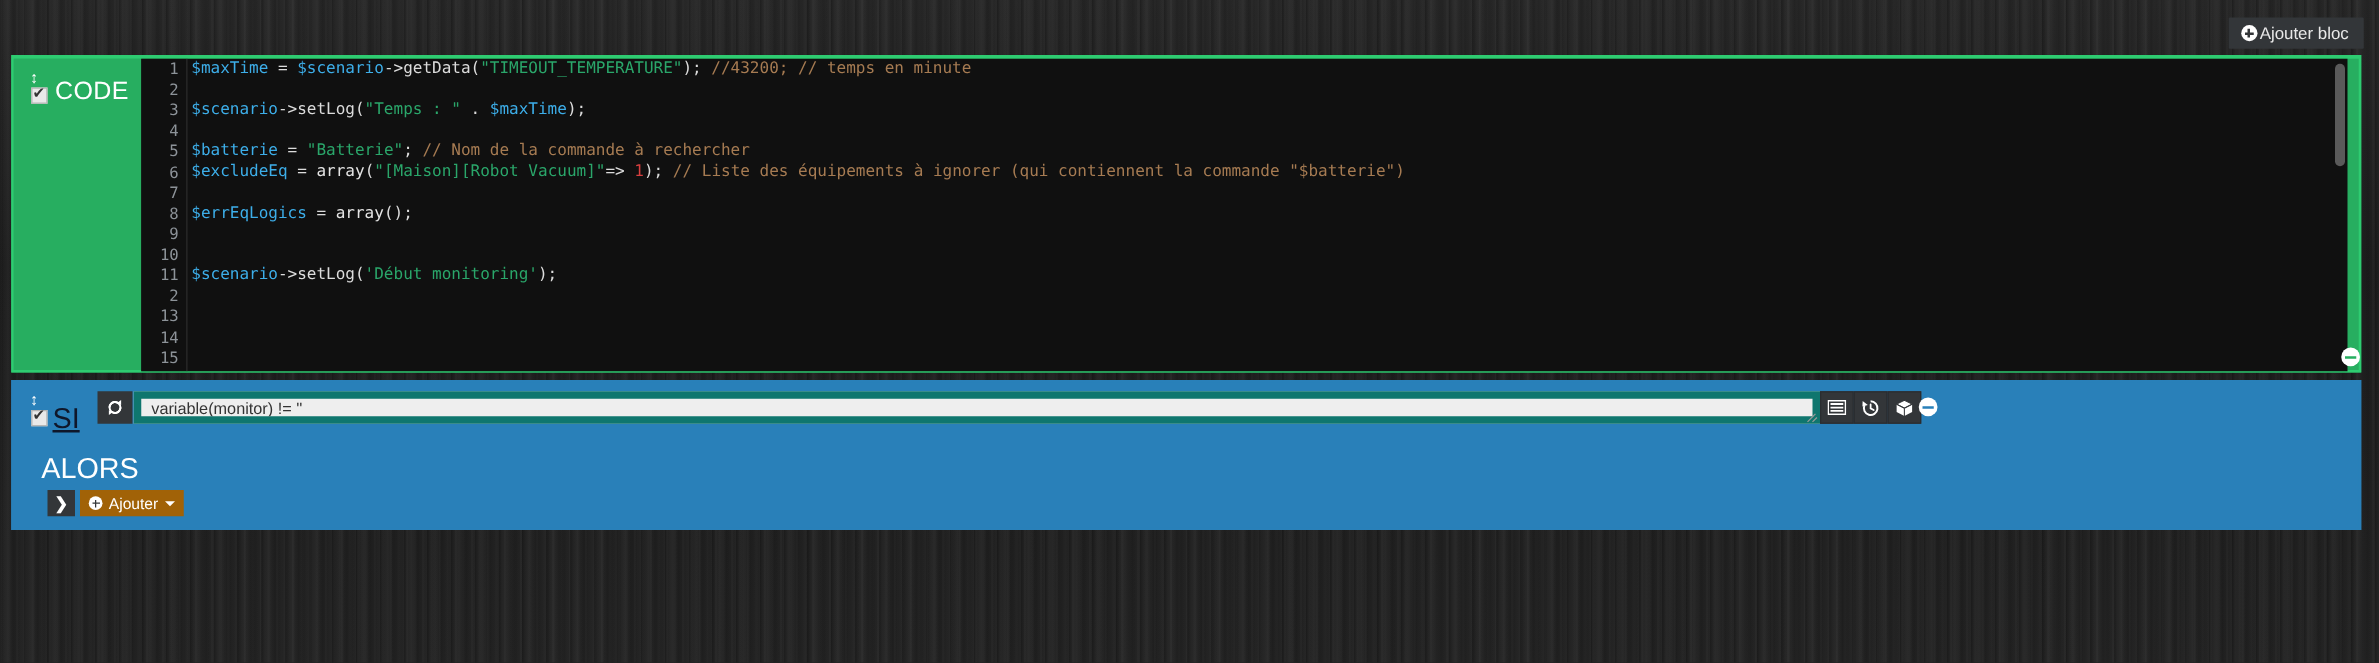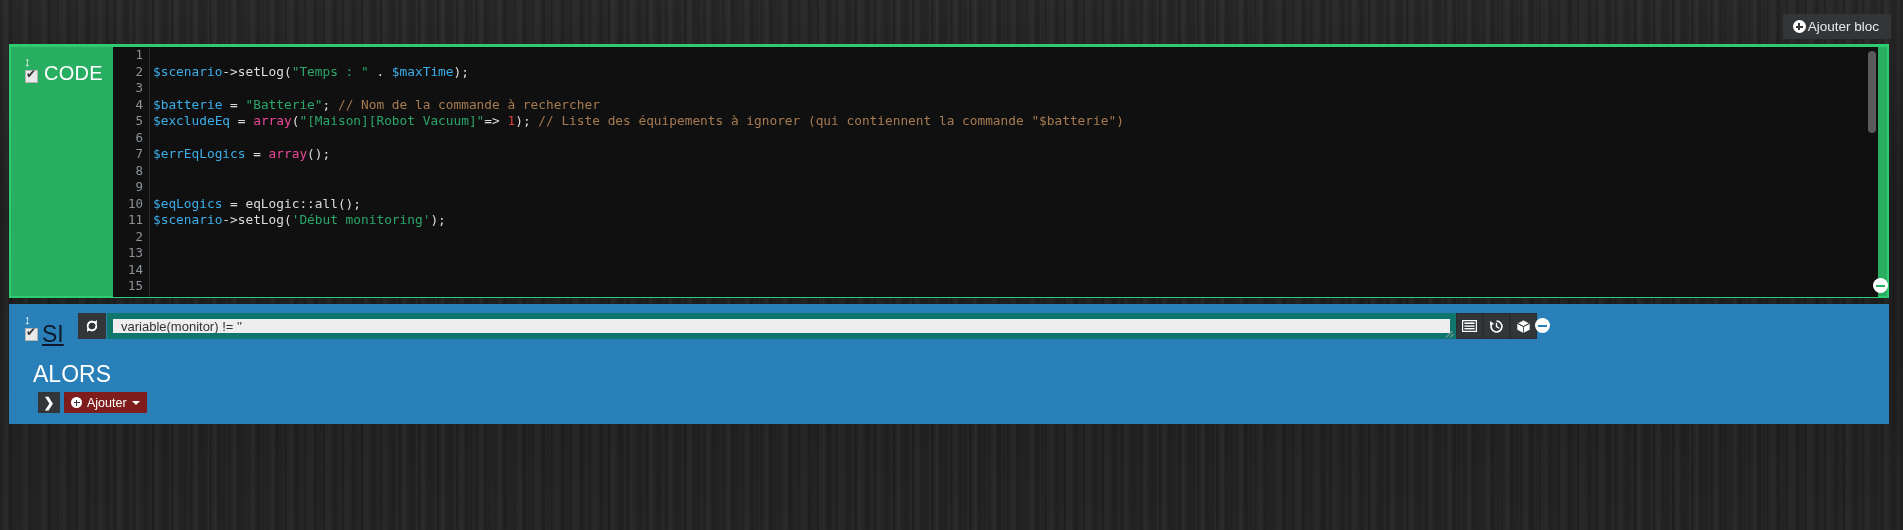--- a/index.html
+++ b/index.html
@@ -104,21 +104,21 @@
   #codelines .cl {
     height: 16.5px; line-height: 16.5px;
     font-size: 12.8px;
     white-space: pre;
     font-family: "DejaVu Sans Mono", monospace;
     color: #dcdcdc;
   }
   .tk-var  { color: #3daee9; }
   .tk-str  { color: #2aa66a; }
   .tk-com  { color: #a67b52; }
-  .tk-kw   { color: #ec4899; }
+  .tk-kw   { color: #e5e5e5; }
   .tk-num  { color: #d93f3f; }
   .tk-pl   { color: #dcdcdc; }
 
   #code-scrollbar-track {
     position: absolute; right: 2px; top: 2px; width: 8px; height: 246px;
     background: #101010;
   }
   #code-scrollbar-thumb {
     position: absolute; right: 2px; top: 4px; width: 8px; height: 82px;
     background: #5a5a5a; border-radius: 4px;
@@ -160,21 +160,21 @@
   #alors-arrow {
     position: absolute; left: 27px; top: 86px;
     width: 22px; height: 21px;
     background: #333639; color: #fff;
     font-size: 13px; border: none; cursor: pointer;
     display: flex; align-items: center; justify-content: center;
     font-weight: bold;
   }
   #alors-add {
     position: absolute; left: 53px; top: 86px;
-    height: 21px; background: #7f1d1d; color: #fff;
+    height: 21px; background: #a16207; color: #fff;
     font-size: 12.5px; border: none; cursor: pointer;
     padding: 0 7px; display: flex; align-items: center; gap: 5px;
     font-family: "Liberation Sans", sans-serif;
   }
   .plus-circle.sm { width: 11px; height: 11px; }
   .plus-circle.sm::before { left: 2.5px; top: 5px; width: 6px; height: 1.4px; }
   .plus-circle.sm::after  { top: 2.5px; left: 4.8px; height: 6px; width: 1.4px; }
   .caret-dn {
     width: 0; height: 0; border-left: 4px solid transparent;
     border-right: 4px solid transparent; border-top: 4px solid #fff;
@@ -254,30 +254,30 @@
         <div>8</div>
         <div>9</div>
         <div>10</div>
         <div>11</div>
         <div>2</div>
         <div>13</div>
         <div>14</div>
         <div>15</div>
       </div>
     <div id="codelines">
+        <div class="cl"><span class="tk-var">$maxTime</span><span class="tk-pl"> = </span><span class="tk-var">$scenario</span><span class="tk-pl">-&gt;getData(</span><span class="tk-str">"TIMEOUT_TEMPERATURE"</span><span class="tk-pl">); </span><span class="tk-com">//43200; // temps en minute</span></div>
         <div class="cl">&nbsp;</div>
         <div class="cl"><span class="tk-var">$scenario</span><span class="tk-pl">-&gt;setLog(</span><span class="tk-str">"Temps : "</span><span class="tk-pl"> . </span><span class="tk-var">$maxTime</span><span class="tk-pl">);</span></div>
         <div class="cl">&nbsp;</div>
         <div class="cl"><span class="tk-var">$batterie</span><span class="tk-pl"> = </span><span class="tk-str">"Batterie"</span><span class="tk-pl">; </span><span class="tk-com">// Nom de la commande à rechercher</span></div>
         <div class="cl"><span class="tk-var">$excludeEq</span><span class="tk-pl"> = </span><span class="tk-kw">array</span><span class="tk-pl">(</span><span class="tk-str">"[Maison][Robot Vacuum]"</span><span class="tk-pl">=&gt; </span><span class="tk-num">1</span><span class="tk-pl">); </span><span class="tk-com">// Liste des équipements à ignorer (qui contiennent la commande "$batterie")</span></div>
         <div class="cl">&nbsp;</div>
         <div class="cl"><span class="tk-var">$errEqLogics</span><span class="tk-pl"> = </span><span class="tk-kw">array</span><span class="tk-pl">();</span></div>
         <div class="cl">&nbsp;</div>
         <div class="cl">&nbsp;</div>
-        <div class="cl"><span class="tk-var">$eqLogics</span><span class="tk-pl"> = eqLogic::all();</span></div>
         <div class="cl"><span class="tk-var">$scenario</span><span class="tk-pl">-&gt;setLog(</span><span class="tk-str">'Début monitoring'</span><span class="tk-pl">);</span></div>
         <div class="cl">&nbsp;</div>
       </div>
     <div id="code-scrollbar-track"></div>
     <div id="code-scrollbar-thumb"></div>
   </div>
 
   <div id="code-collapse">
     <span class="minus-circle"></span>
   </div>

